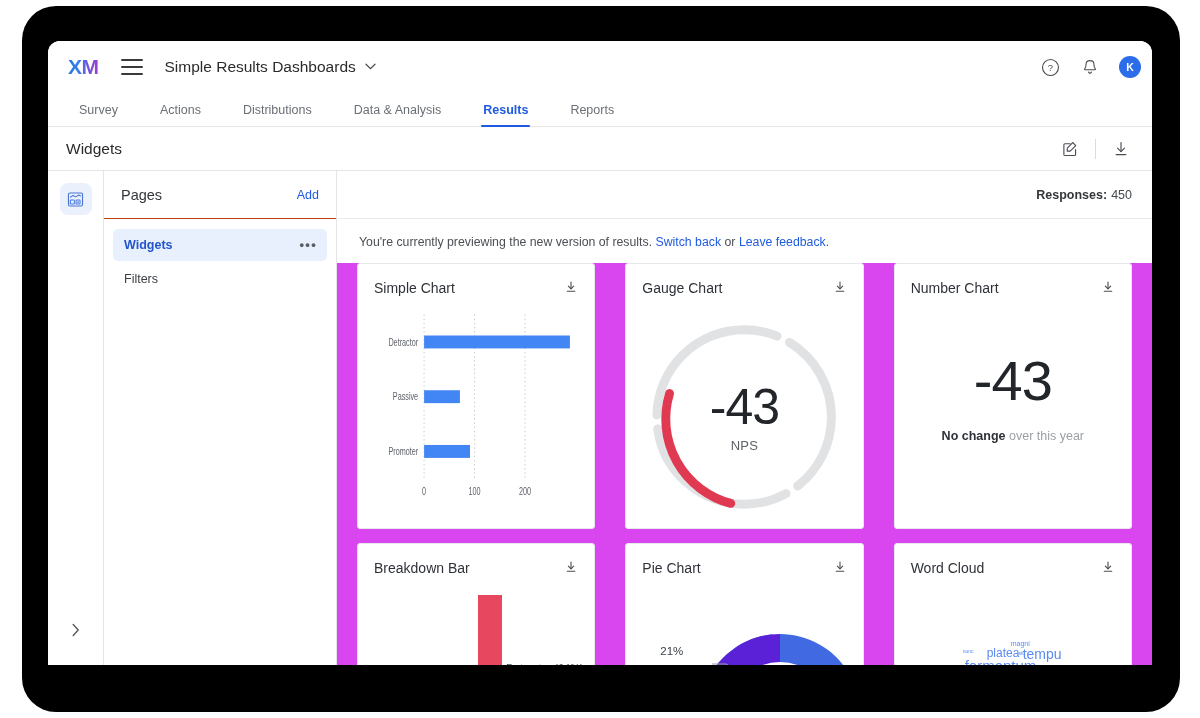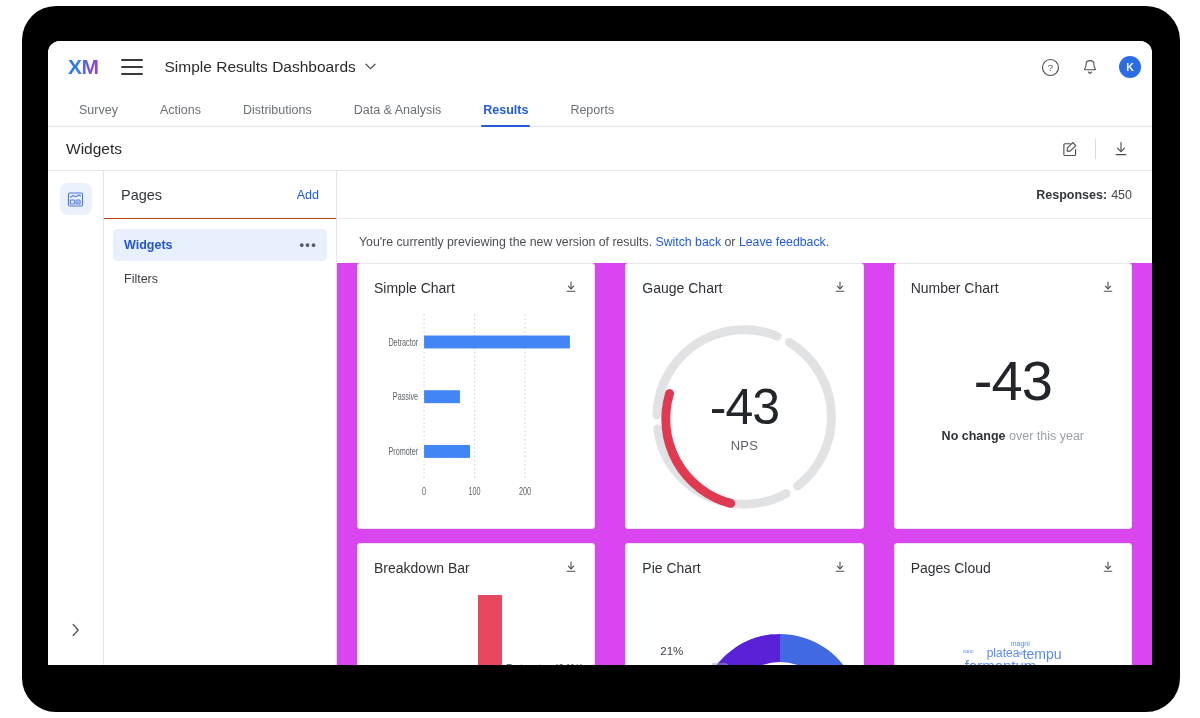--- a/index.html
+++ b/index.html
@@ -539,21 +539,21 @@
                 <path d="M 116 116 L 116 36 A 80 80 0 0 0 42.6 84.2 Z" fill="#5b21d6"></path>
                 <circle cx="116" cy="116" r="52" fill="#ffffff"></circle>
                 <path d="M 48 66 L 62 66 L 84 80" stroke="#9aa0a6" stroke-width="1" fill="none"></path>
               </svg>
               <div class="pie-pct" style="left:18px; top:67px;">21%</div>
             </div>
           </div>
 
           <div class="card">
             <div class="card-head">
-              <div class="card-title">Pages Cloud</div>
+              <div class="card-title">Word Cloud</div>
               <div class="card-dl">
                 <svg width="14" height="14" viewBox="0 0 20 20">
                   <path d="M10 3v9" stroke="#4a4d52" stroke-width="1.6" stroke-linecap="round"></path>
                   <path d="M6.2 8.8 10 12.6l3.8-3.8" stroke="#4a4d52" stroke-width="1.6" fill="none" stroke-linecap="round" stroke-linejoin="round"></path>
                   <path d="M4.6 16h10.8" stroke="#4a4d52" stroke-width="1.6" stroke-linecap="round"></path>
                 </svg>
               </div>
             </div>
             <div class="card-body wc">
               <span style="left:54px; top:79px; font-size:15px;">fermentum</span>

